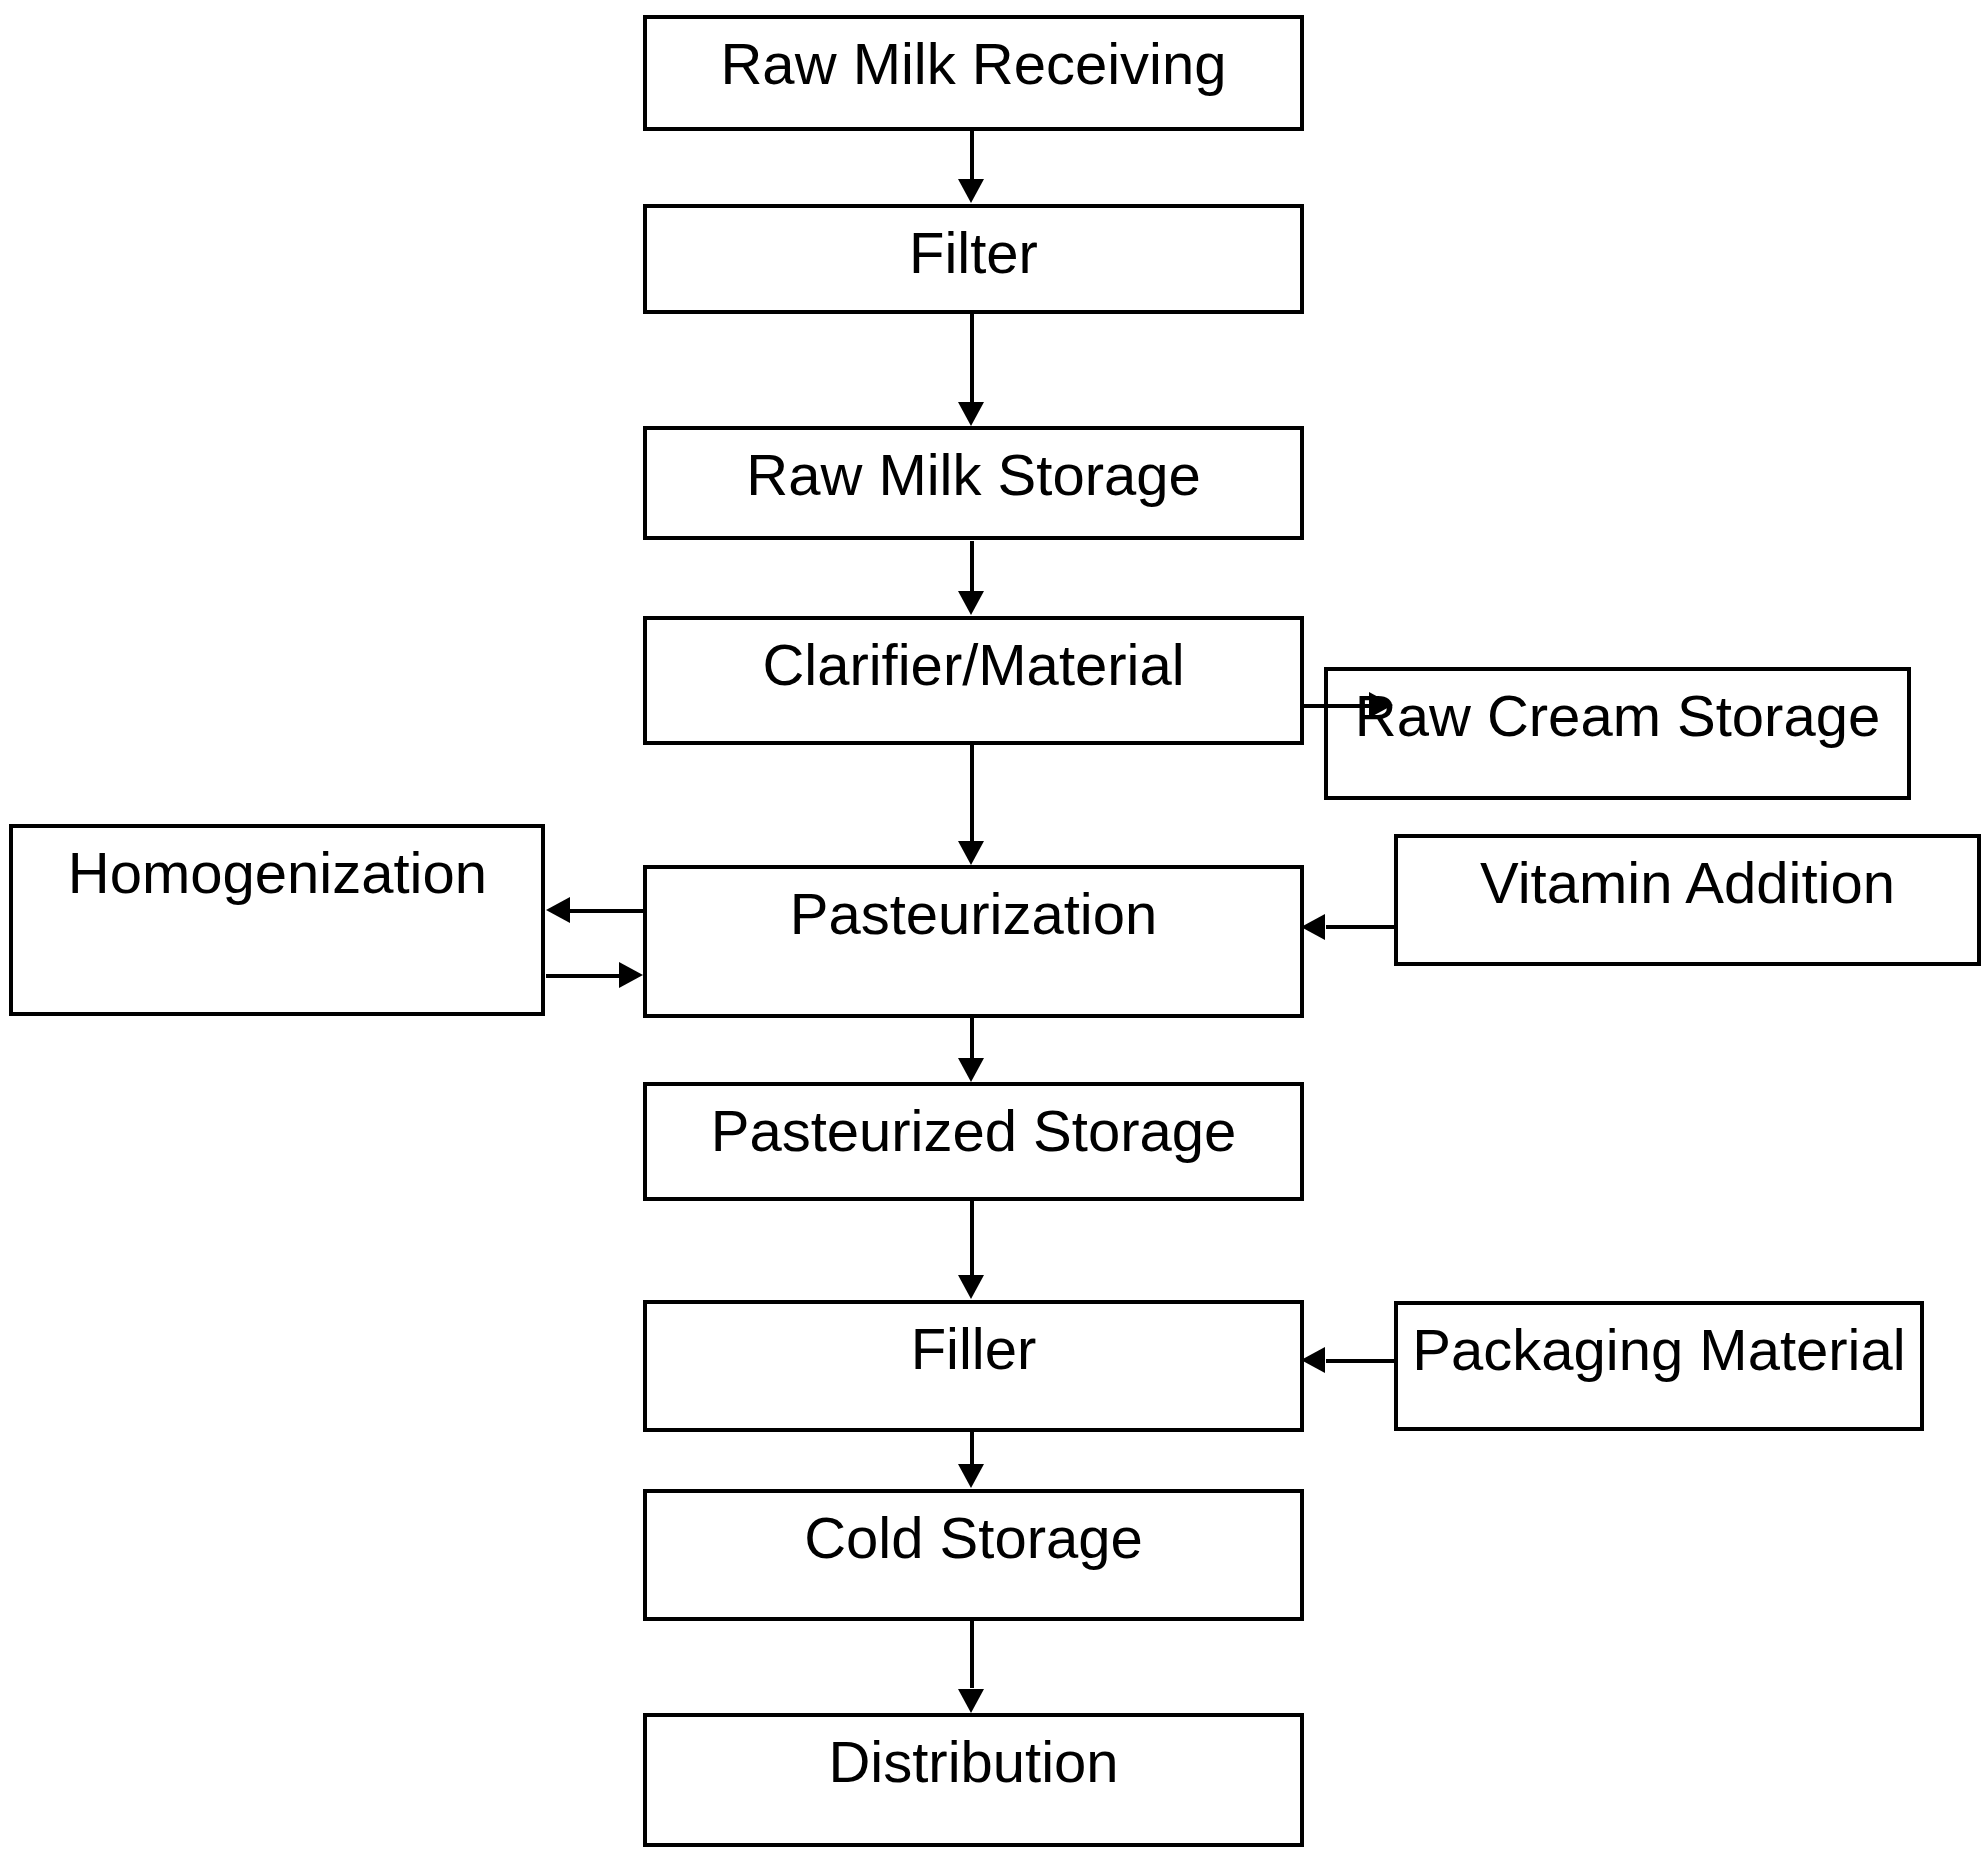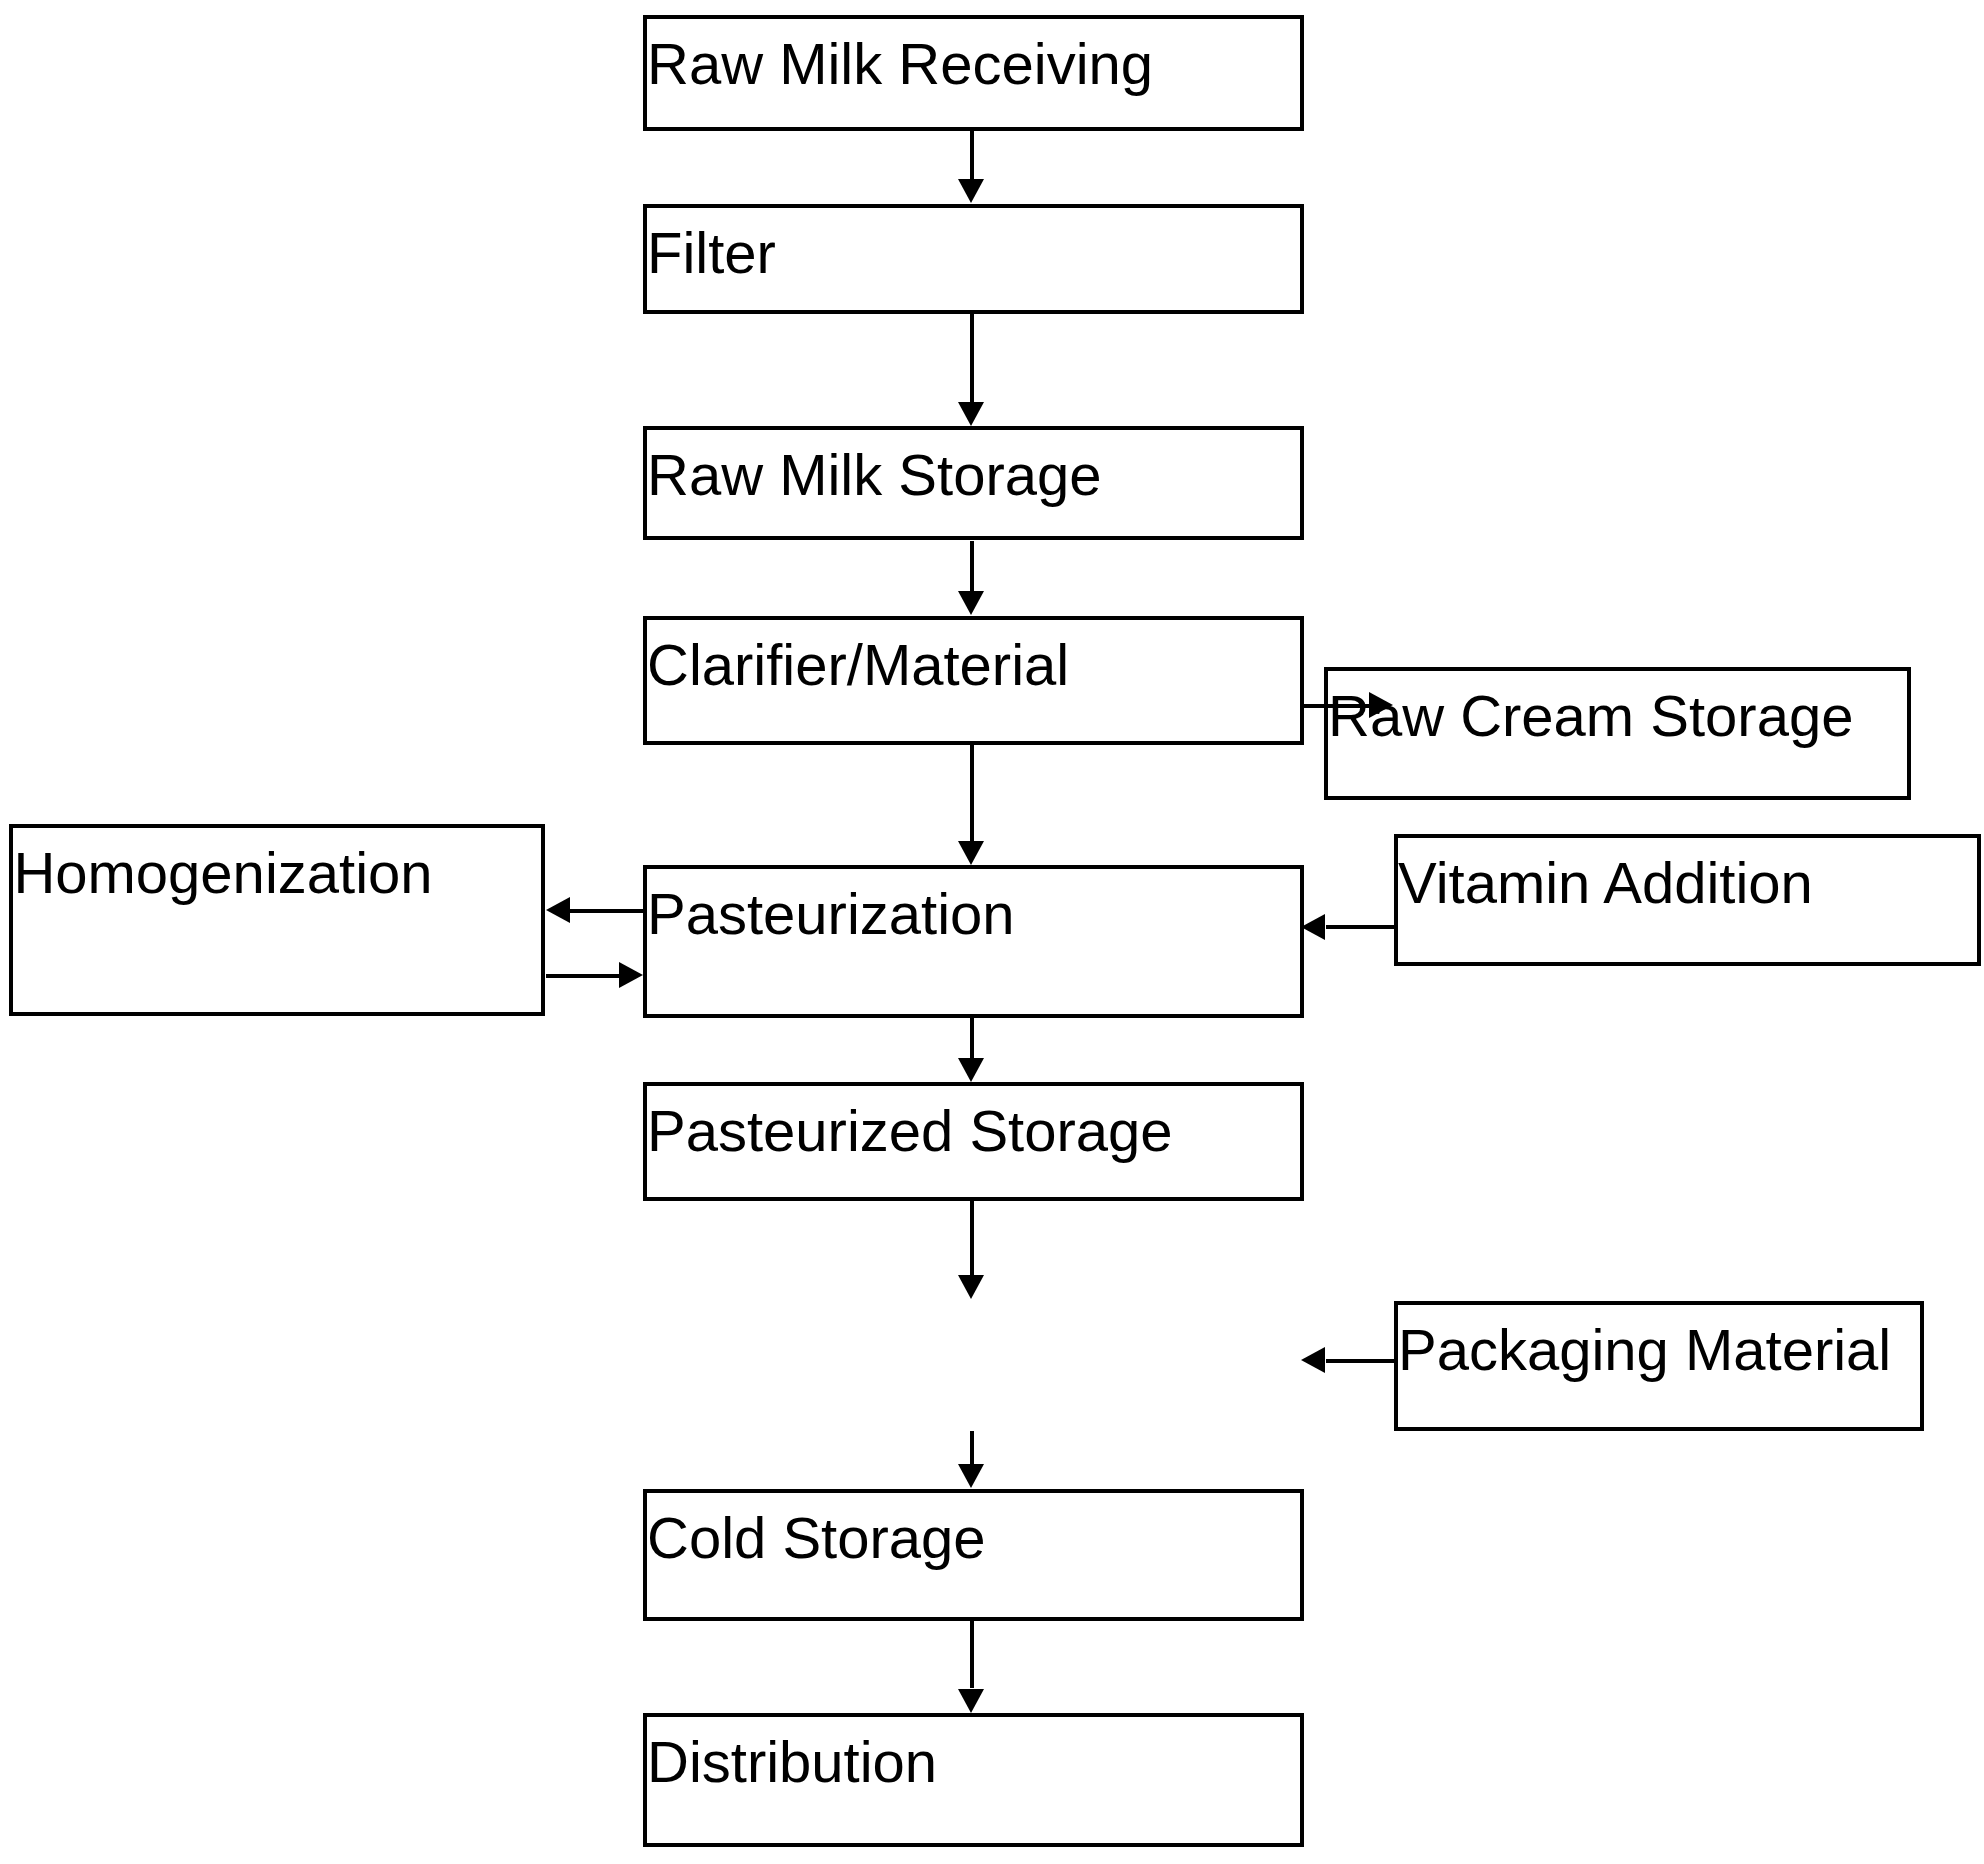--- a/index.html
+++ b/index.html
@@ -13,21 +13,21 @@
   }
   .node{
     position:absolute;
     box-sizing:border-box;
     border:4.3px solid #000000;
     background:#ffffff;
   }
   .lbl{
     position:absolute;
     top:13px; left:0; right:0;
-    text-align:left;
+    text-align:center;
     font-size:58px;
     line-height:64px;
     white-space:nowrap;
   }
   .vl{position:absolute;width:4.3px;background:#000000;}
   .hl{position:absolute;height:4.3px;background:#000000;}
   .ah-down{position:absolute;width:0;height:0;
     border-left:13.7px solid transparent;border-right:13.7px solid transparent;
     border-top:24.6px solid #000000;}
   .ah-right{position:absolute;width:0;height:0;
@@ -59,20 +59,23 @@
   </div>
 
   <div class="node" style="left:643px;top:865px;width:661px;height:153px">
     <span class="lbl">Pasteurization</span>
   </div>
 
   <div class="node" style="left:643px;top:1082px;width:661px;height:119px">
     <span class="lbl">Pasteurized Storage</span>
   </div>
 
+  <div class="node" style="left:643px;top:1300px;width:661px;height:132px">
+    <span class="lbl">Filler</span>
+  </div>
 
   <div class="node" style="left:643px;top:1489px;width:661px;height:132px">
     <span class="lbl">Cold Storage</span>
   </div>
 
   <div class="node" style="left:643px;top:1713px;width:661px;height:134px">
     <span class="lbl">Distribution</span>
   </div>
 
   <div class="node" style="left:1324px;top:667px;width:587px;height:133px">

